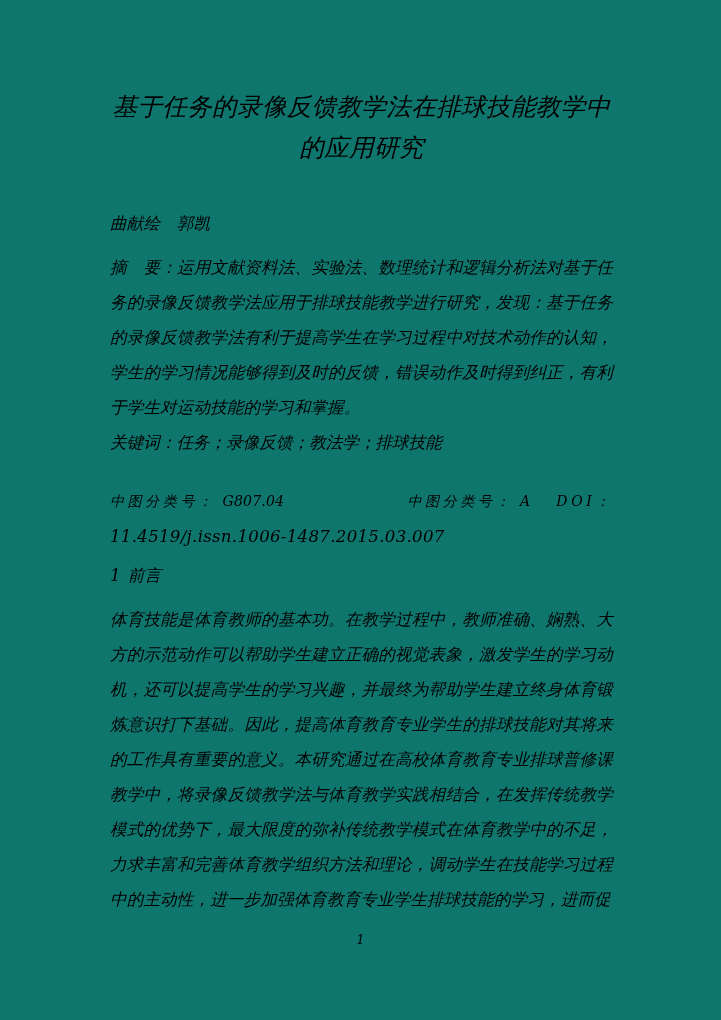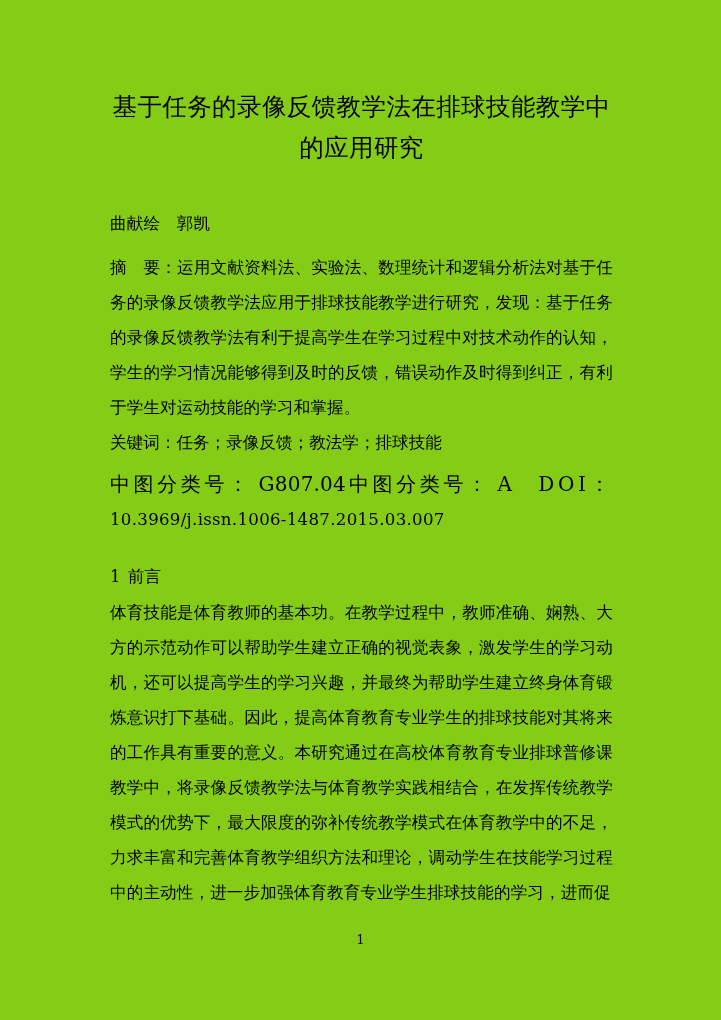--- a/index.html
+++ b/index.html
@@ -13,22 +13,23 @@
     overflow: hidden;
     font-family: "DejaVu Serif", "Liberation Serif", serif;
     color: #000000;
     -webkit-font-smoothing: antialiased;
   }
 
   .page {
     position: relative;
     width: 721px;
     height: 1020px;
-    background: #84cc16;
+    background: #0f766e;
     box-sizing: border-box;
+    font-style: italic;
   }
 
   .content {
     position: absolute;
     left: 110px;
     top: 0;
     width: 503px;
   }
 
   
@@ -63,22 +64,22 @@
     margin-top: 9px;
   }
 
   .keywords {
     font-size: 16.6px;
     line-height: 35px;
   }
 
   
   .class-row {
-    margin-top: 7px;
-    font-size: 20px;
+    margin-top: 24px;
+    font-size: 14px;
     line-height: 35px;
     display: flex;
     align-items: baseline;
     width: 503px;
     white-space: nowrap;
   }
   .class-label {
     letter-spacing: 3.6px;
   }
   .class-value {
@@ -95,32 +96,32 @@
   }
 
   .doi-line {
     font-size: 16.6px;
     line-height: 35px;
     letter-spacing: 0.3px;
     font-family: "DejaVu Serif", "Liberation Serif", serif;
   }
 
   .section-heading {
-    margin-top: 23px;
+    margin-top: 5px;
     font-size: 16.6px;
     line-height: 33px;
     letter-spacing: 0.2px;
   }
   .section-heading .sec-num {
     font-family: "DejaVu Serif", "Liberation Serif", serif;
     margin-right: 7px;
   }
 
   .body-text {
-    margin-top: 2px;
+    margin-top: 10px;
   }
 
   .page-number {
     position: absolute;
     left: 0;
     right: 0;
     top: 932px;
     text-align: center;
     font-size: 12.5px;
     font-family: "DejaVu Serif", "Liberation Serif", serif;
@@ -144,21 +145,21 @@
     <div class="class-row">
       <span class="class-label">中图分类号：</span>
       <span class="class-value">G807.04</span>
       <span class="class-gap"></span>
       <span class="class-label">中图分类号：</span>
       <span class="class-value">A</span>
       <span class="class-gap-sm"></span>
       <span class="class-label">DOI：</span>
     </div>
 
-    <div class="doi-line">10.3969/j.issn.1006-1487.2015.03.007</div>
+    <div class="doi-line">11.4519/j.issn.1006-1487.2015.03.007</div>
 
     <div class="section-heading">
       <span class="sec-num">1</span><span>前言</span>
     </div>
 
     <div class="para body-text">体育技能是体育教师的基本功。在教学过程中，教师准确、娴熟、大方的示范动作可以帮助学生建立正确的视觉表象，激发学生的学习动机，还可以提高学生的学习兴趣，并最终为帮助学生建立终身体育锻炼意识打下基础。因此，提高体育教育专业学生的排球技能对其将来的工作具有重要的意义。本研究通过在高校体育教育专业排球普修课教学中，将录像反馈教学法与体育教学实践相结合，在发挥传统教学模式的优势下，最大限度的弥补传统教学模式在体育教学中的不足，力求丰富和完善体育教学组织方法和理论，调动学生在技能学习过程中的主动性，进一步加强体育教育专业学生排球技能的学习，进而促</div>
 
   </div>
 
   <div class="page-number">1</div>

